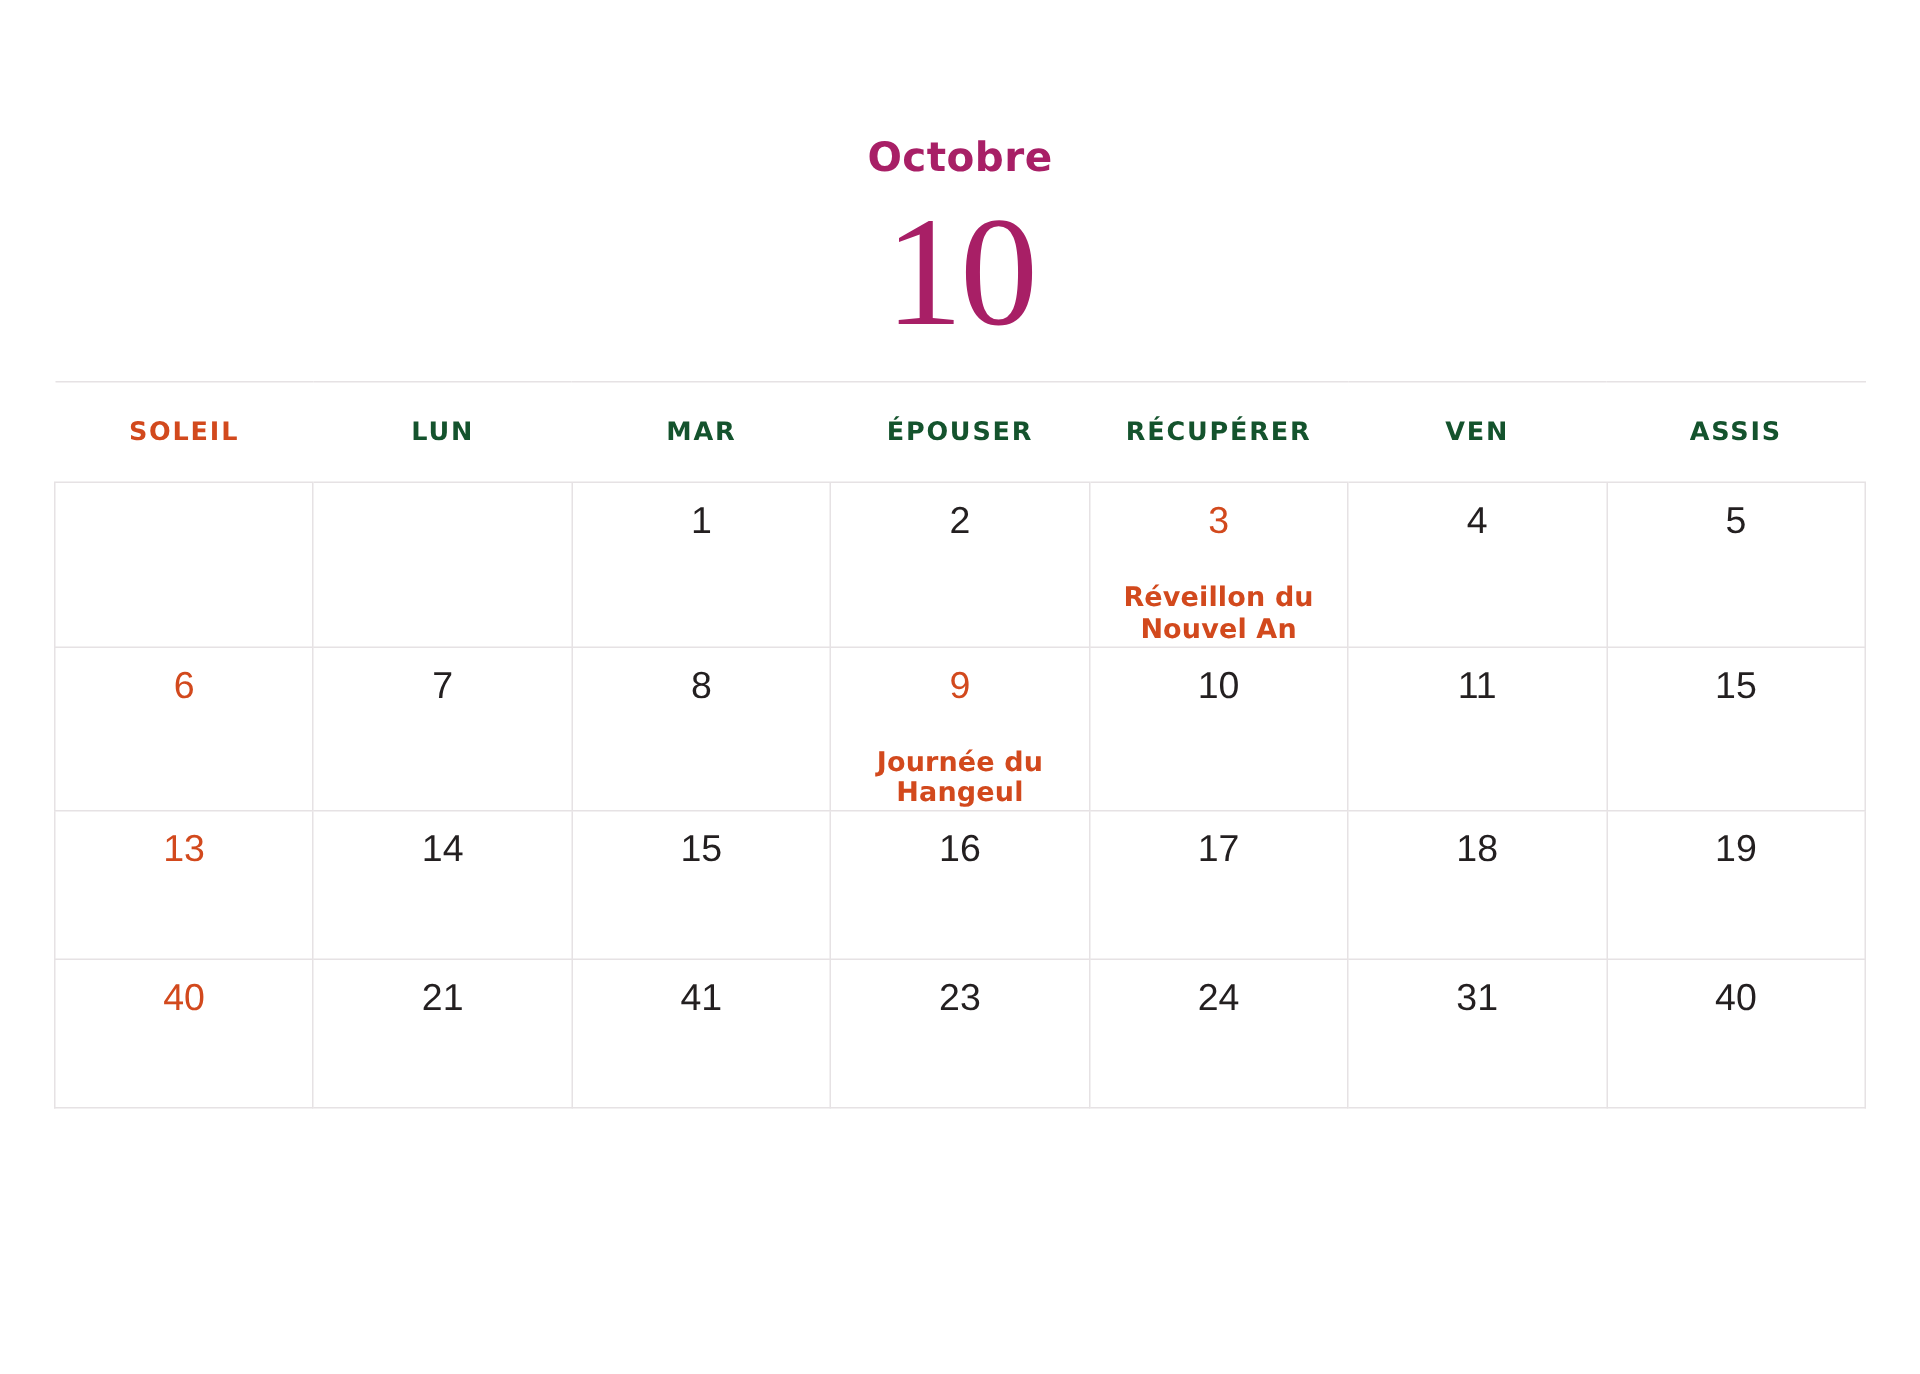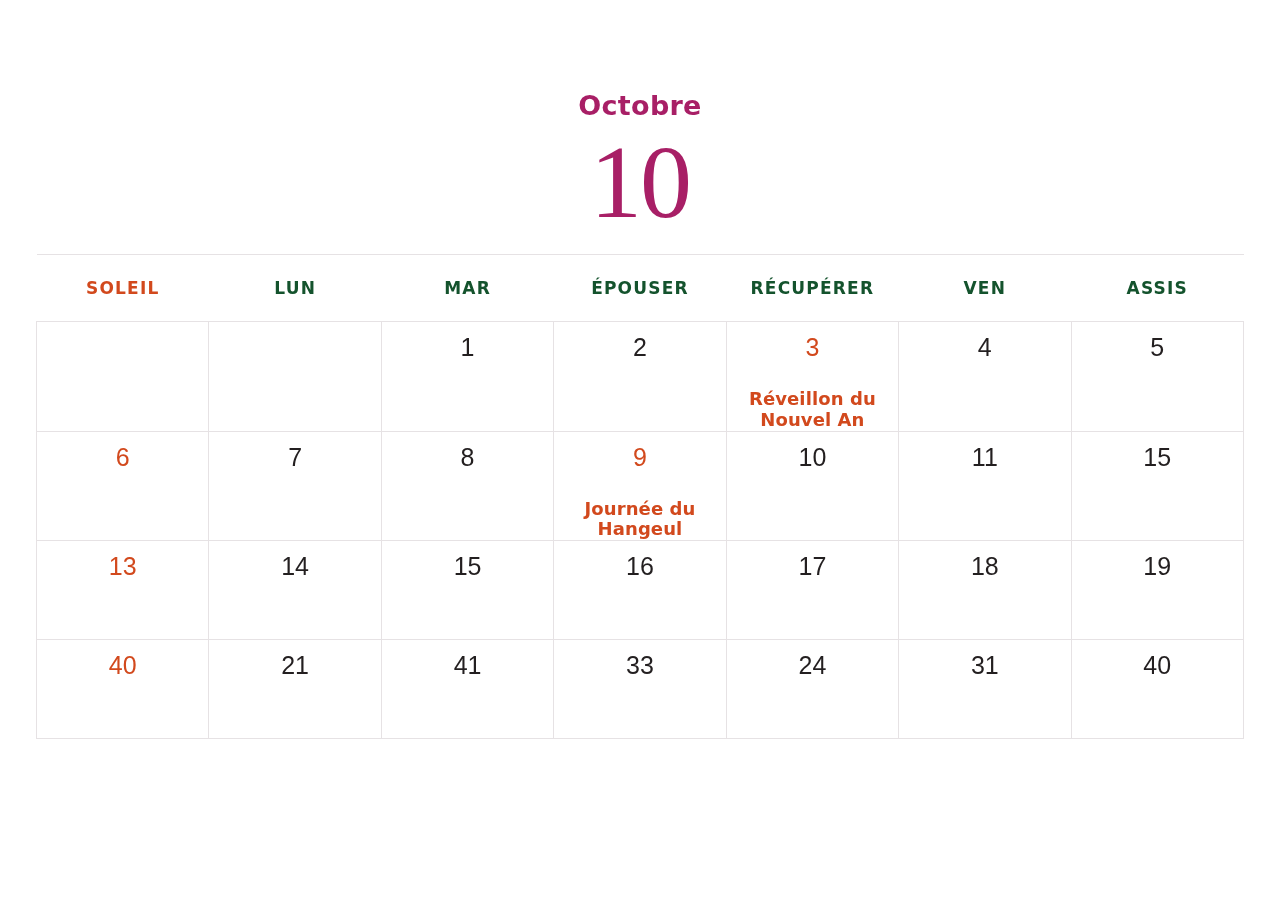--- a/index.html
+++ b/index.html
@@ -202,21 +202,21 @@
           <td>
             <span class="daynum weekend">40</span>
           </td>
           <td>
             <span class="daynum">21</span>
           </td>
           <td>
             <span class="daynum">41</span>
           </td>
           <td>
-            <span class="daynum">33</span>
+            <span class="daynum">23</span>
           </td>
           <td>
             <span class="daynum">24</span>
           </td>
           <td>
             <span class="daynum">31</span>
           </td>
           <td>
             <span class="daynum">40</span>
           </td>

